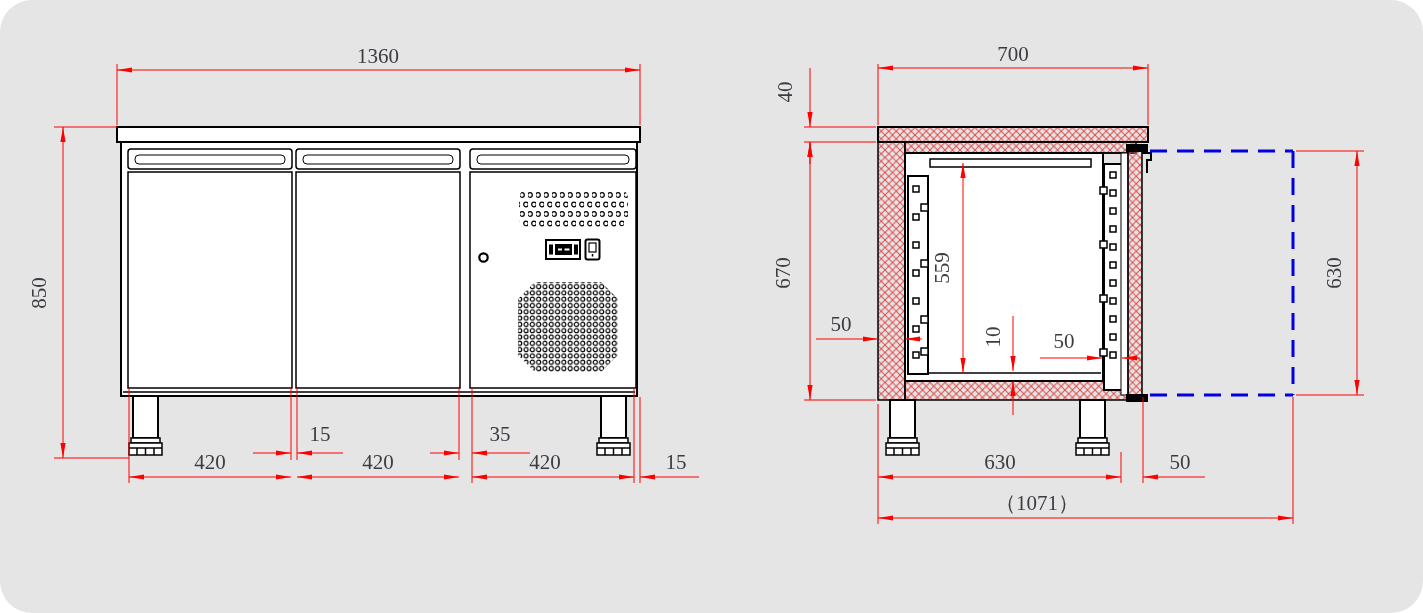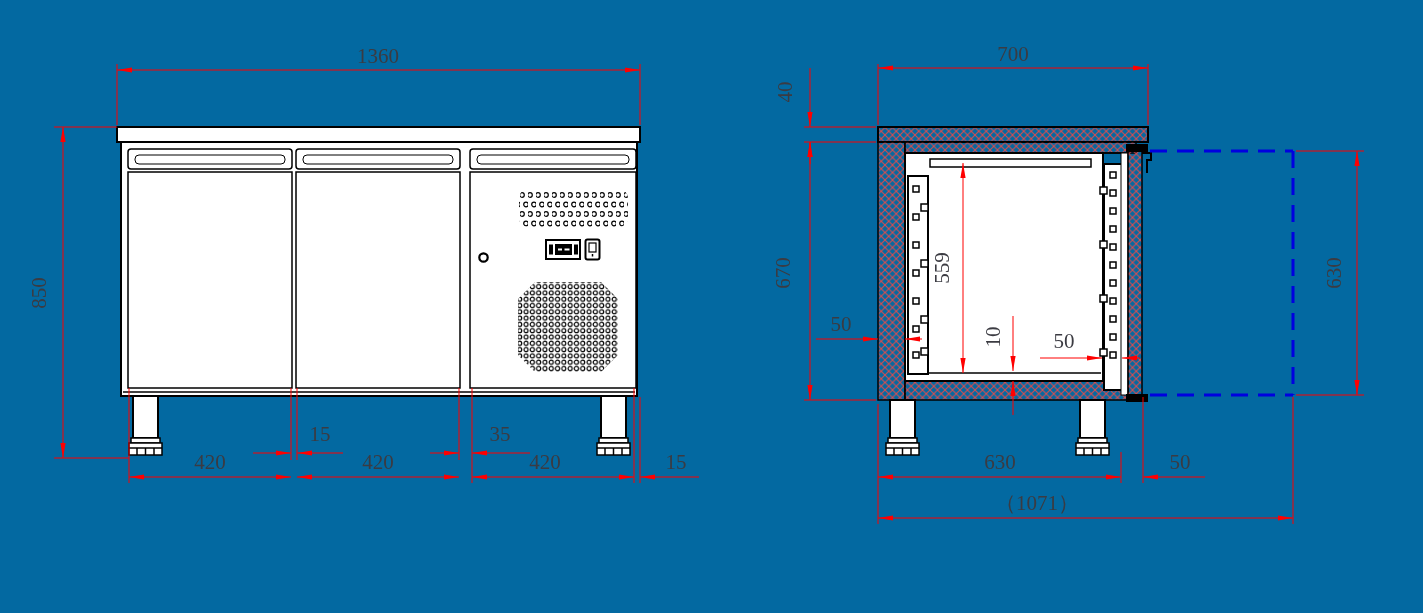--- a/index.html
+++ b/index.html
@@ -1,16 +1,16 @@
 <!DOCTYPE html>
 <html><head>
 <meta charset="utf-8">
 <style>
   html,body{margin:0;padding:0;background:#ffffff;}
-  .canvas{position:relative;width:1423px;height:613px;background:#0369a1;overflow:hidden;}
+  .canvas{position:relative;width:1423px;height:613px;background:#e5e5e5;overflow:hidden;border-radius:32px;}
   svg{position:absolute;left:0;top:0;}
   text{font-family:"Liberation Serif","DejaVu Serif",serif;font-size:21px;fill:#3b3b42;}
 </style>
 </head>
 <body>
 
 <div class="canvas">
 <svg width="1423" height="613" viewBox="0 0 1423 613">
   <defs>
     <marker id="ae" markerUnits="userSpaceOnUse" markerWidth="16" markerHeight="6" refX="16" refY="3" orient="auto">

